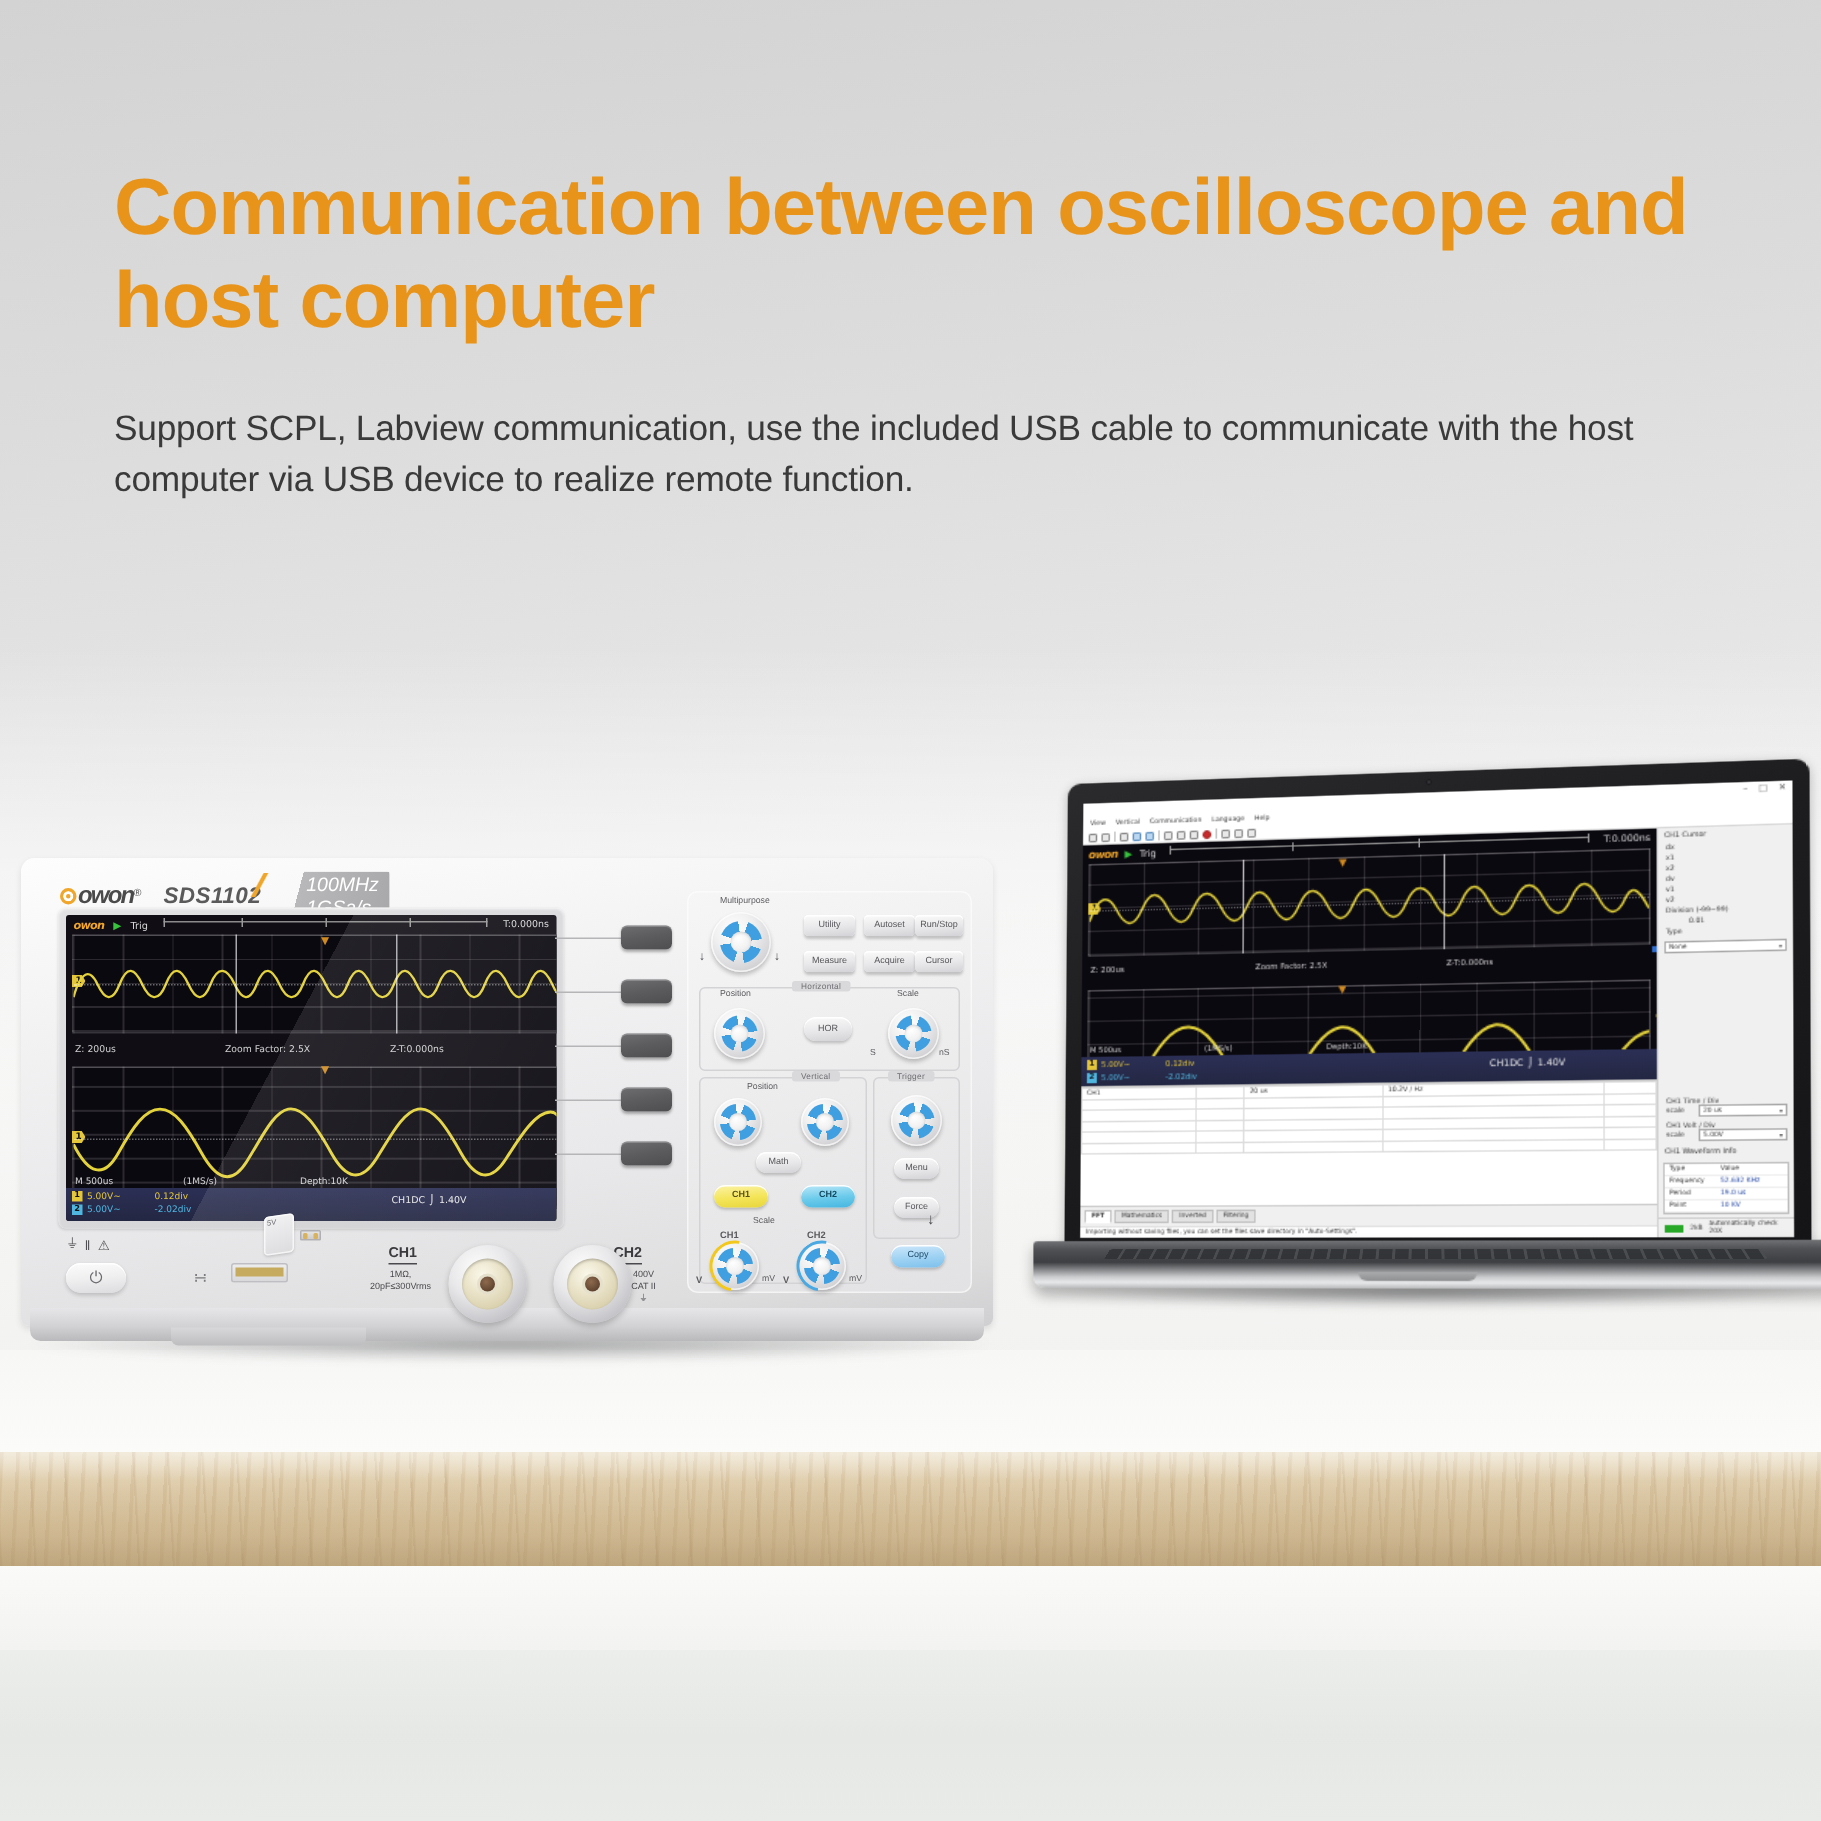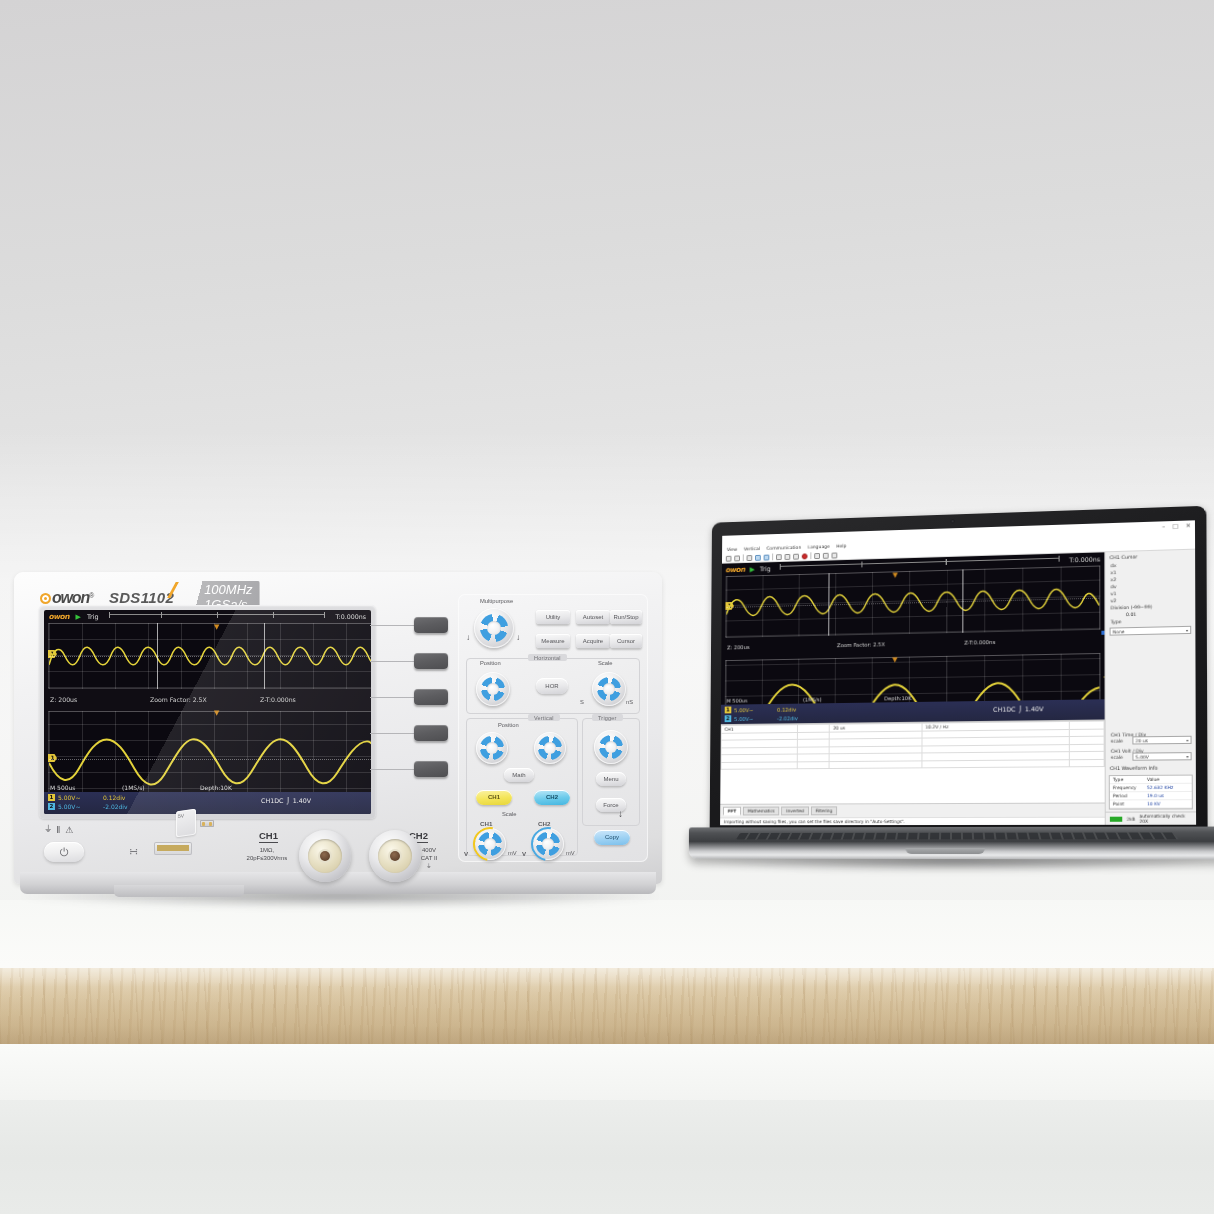--- a/index.html
+++ b/index.html
@@ -443,20 +443,22 @@
 
 <div class="scene">
   <div class="wall-shadow"></div>
   <div class="desk-top"></div>
   <div class="desk-edge"></div>
   <div class="desk-under"></div>
   <div class="floor"></div>
 </div>
 
 <div class="header">
+  <div class="headline">Communication between oscilloscope and host computer</div>
+  <div class="subcopy">Support SCPL, Labview communication, use the included USB cable to communicate with the host computer via USB device to realize remote function.</div>
 </div>
 
 <div class="scope-shadow"></div>
 <div class="scope">
   <div class="scope-body"></div>
   <div class="scope-foot"></div>
   <div class="scope-foot2"></div>
 
   <div class="brand">
     <span class="brand-logo"><span class="o-dot"></span><span>owon</span><span class="brand-reg">®</span></span>

